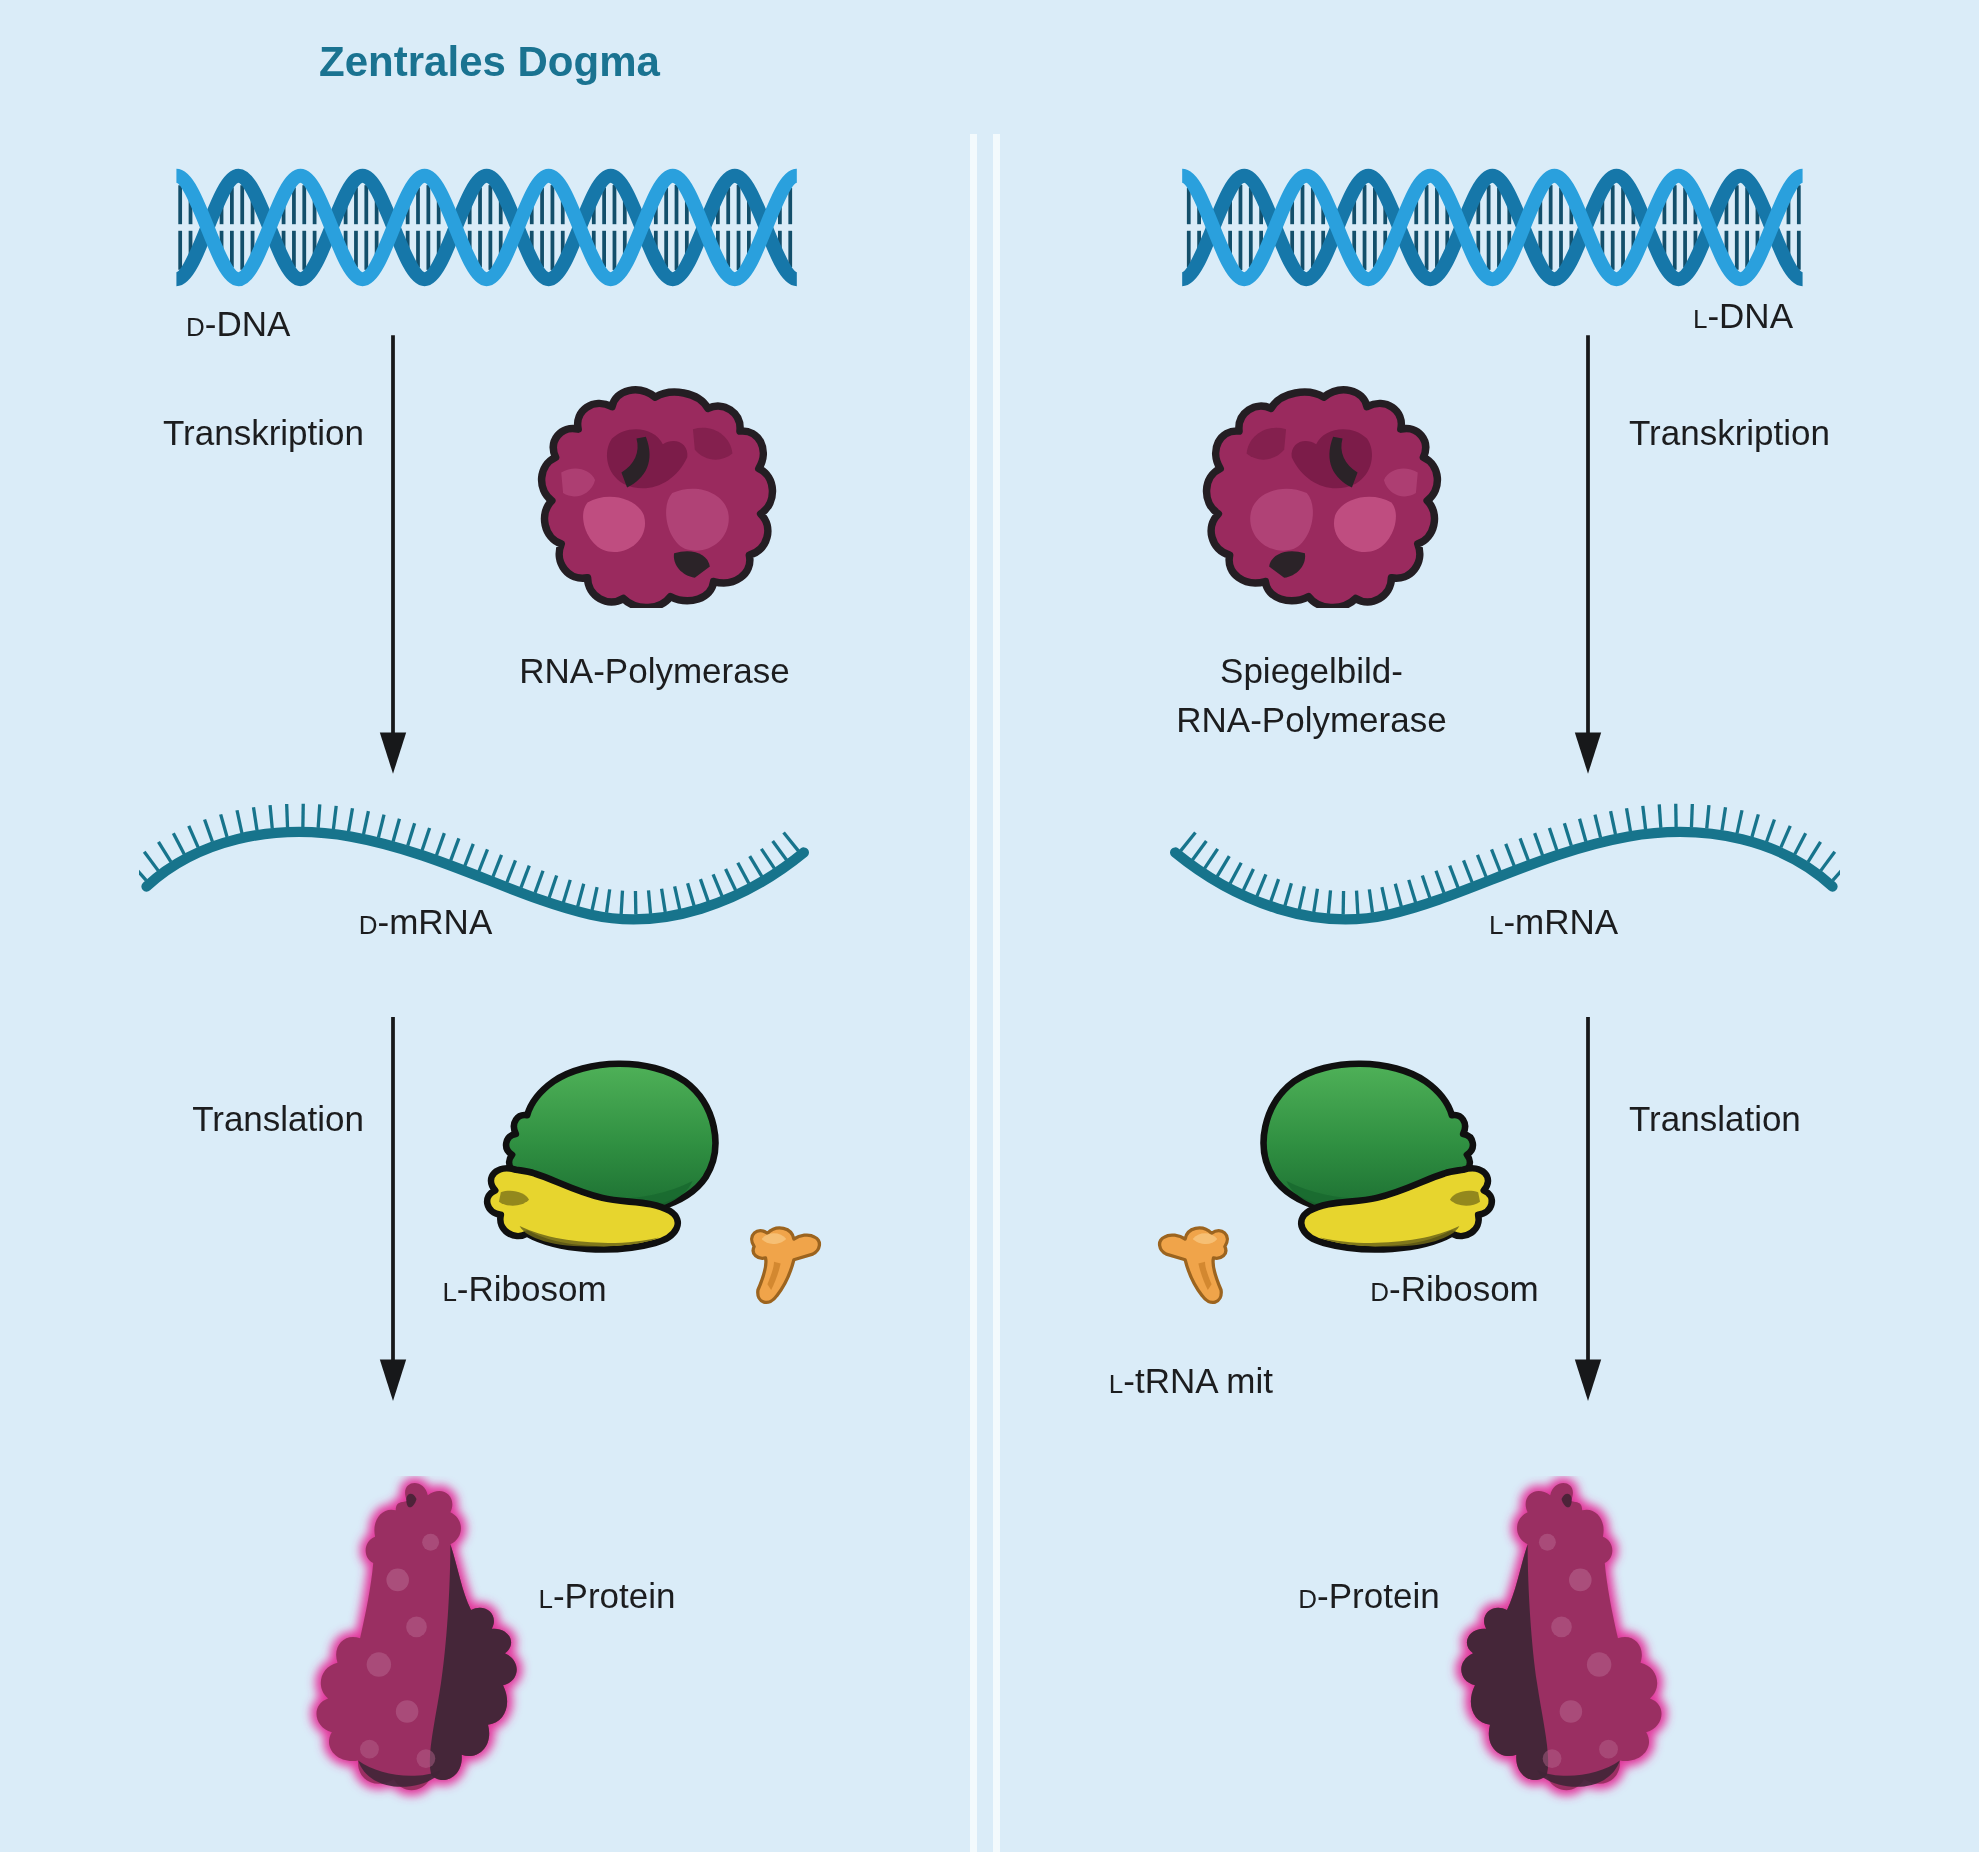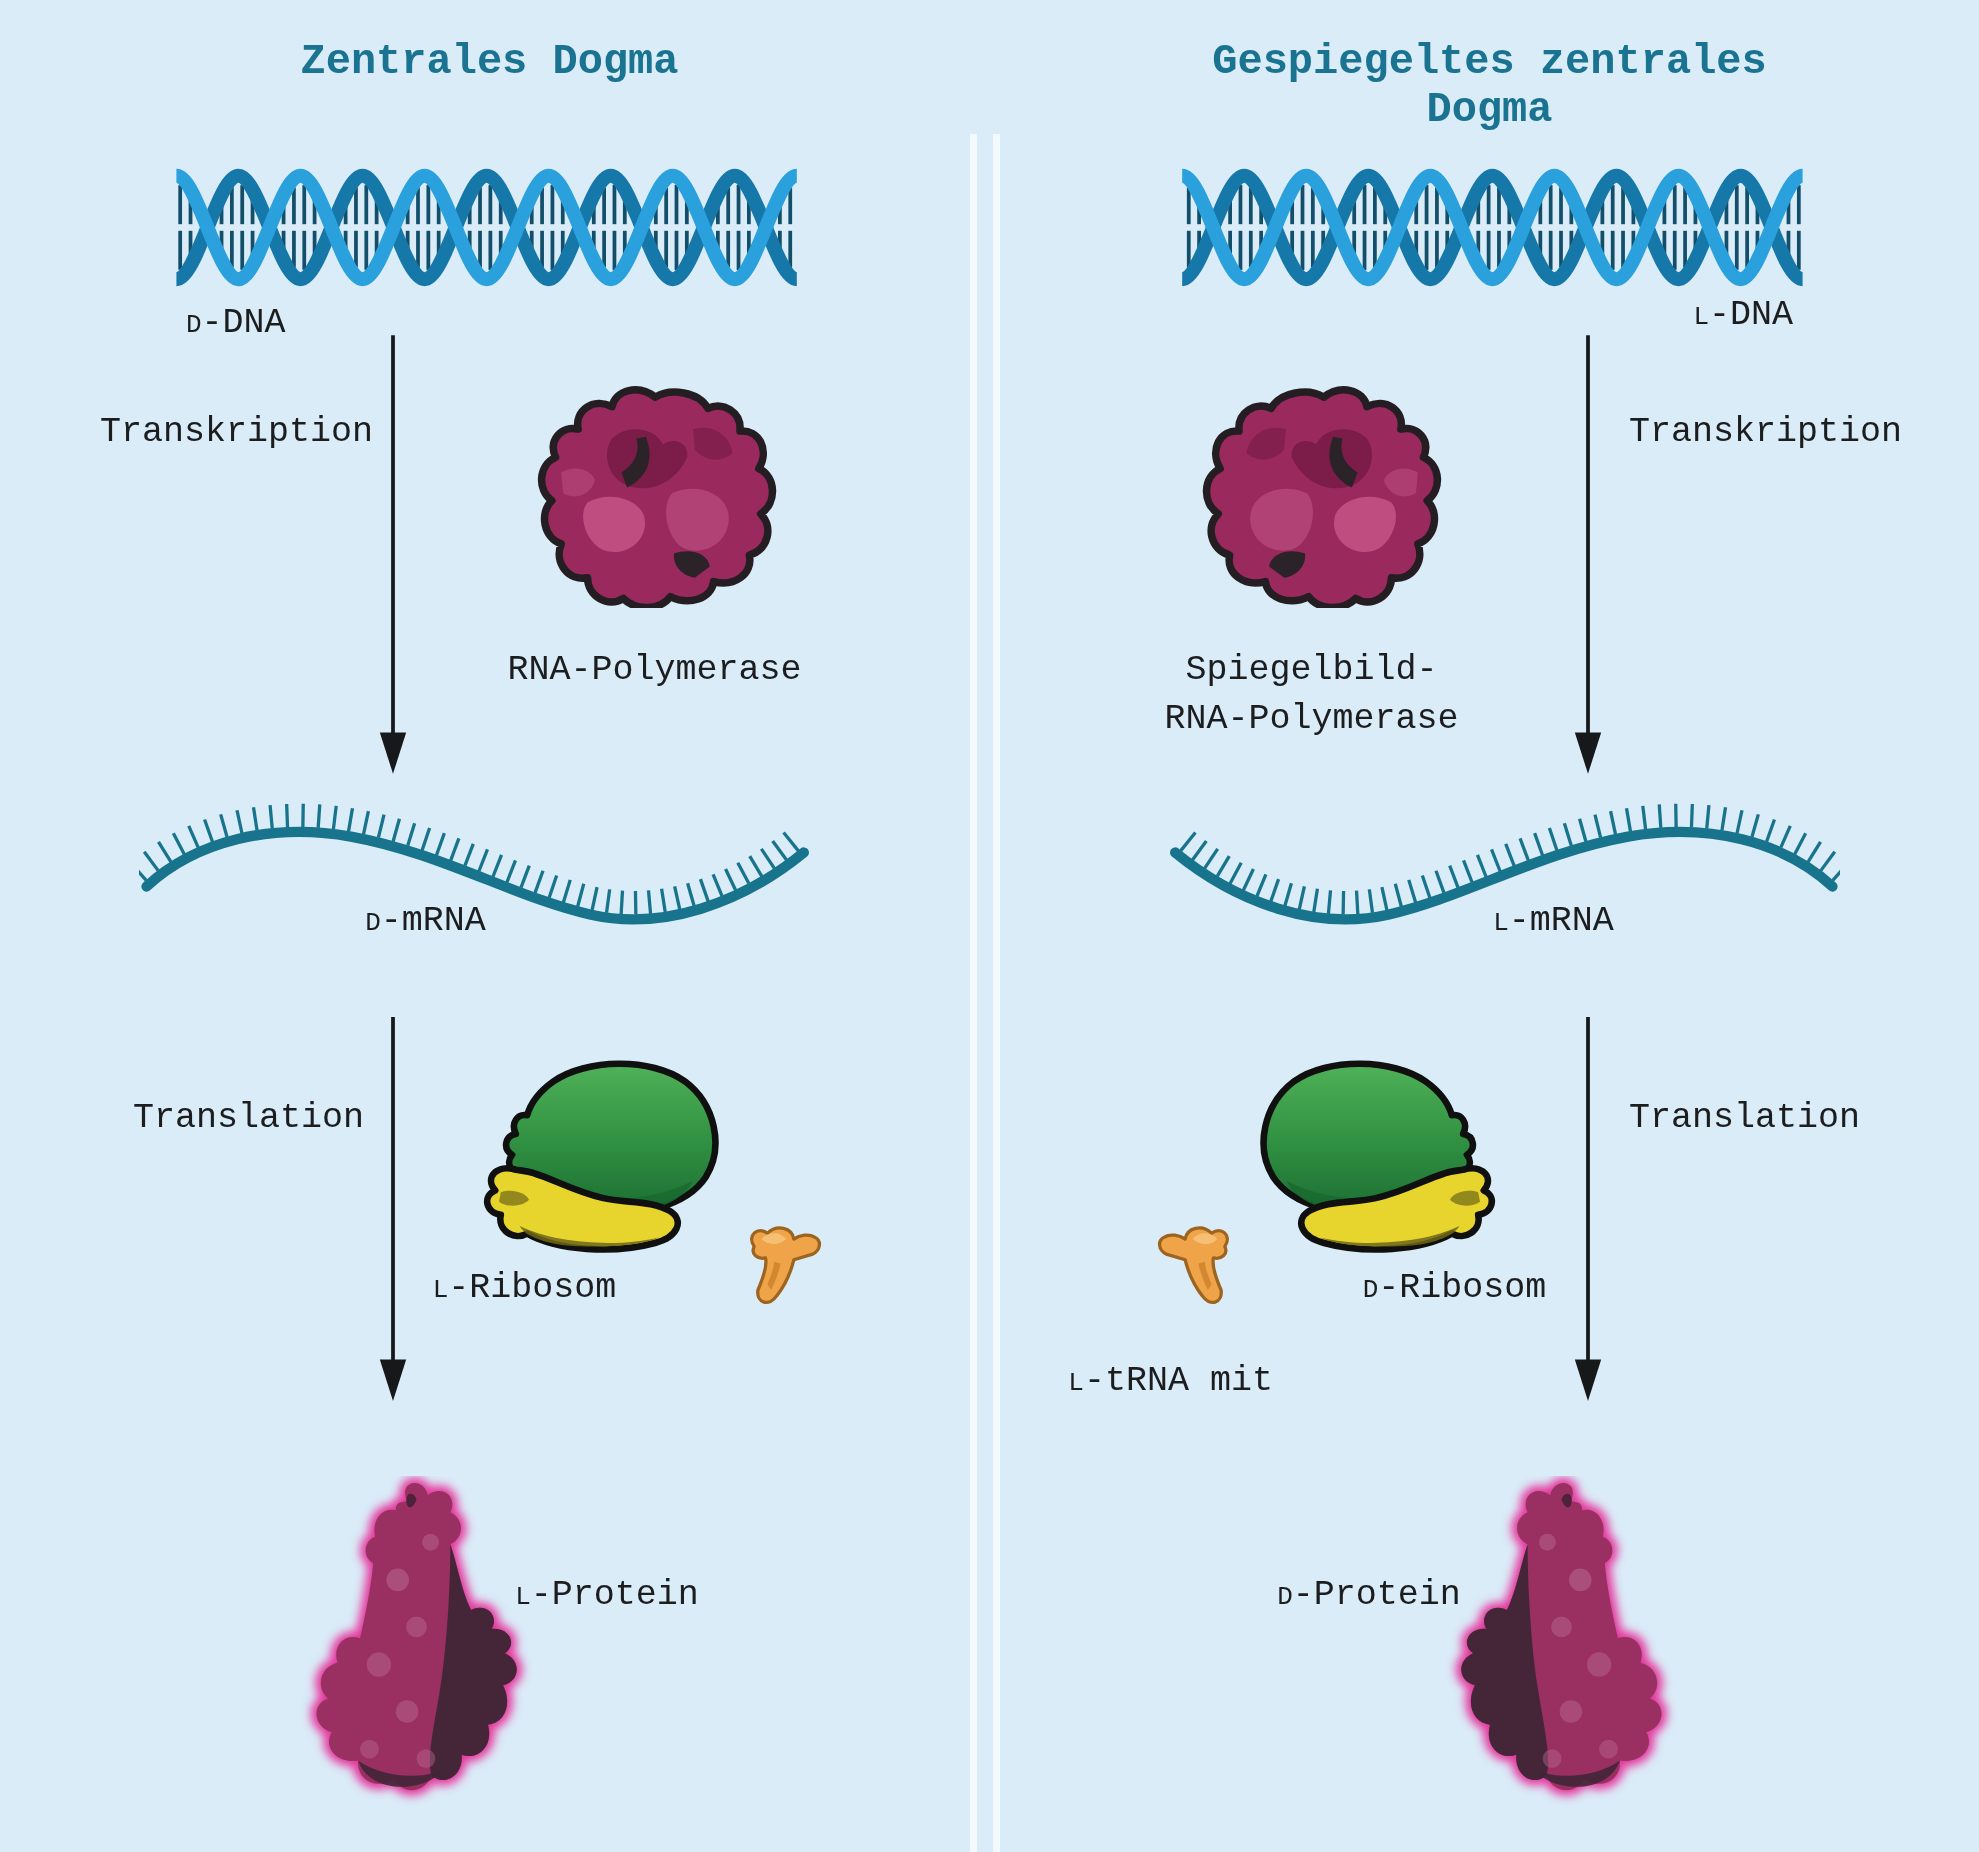--- a/index.html
+++ b/index.html
@@ -1,17 +1,17 @@
 <!DOCTYPE html>
 <html style="font-size:15px"><head>
 <meta charset="utf-8">
 <style>
   html,body{margin:0;padding:0;background:#daecf8;}
   .stage{position:relative;width:1979px;height:1852px;background:#daecf8;
-         font-family:Liberation Mono, monospace;overflow:hidden;}
+         font-family:Liberation Sans, sans-serif;overflow:hidden;}
   .title{position:absolute;margin:0;font-size:42px;font-weight:700;color:#1a7391;text-align:center;}
   .lbl{position:absolute;font-size:35px;color:#1c1d1f;line-height:1.25;white-space:nowrap;}
   .center{text-align:center;}
   .rightal{text-align:right;}
   .pfx{font-size:26px;}
   .ln{line-height:49px;}
   .art{position:absolute;}
   .mirror{transform:scaleX(-1);}
   .divider{position:absolute;left:970px;top:134px;height:1718px;width:16px;
            border-left:7.5px solid #f3fafd;border-right:7.5px solid #f3fafd;}
@@ -292,21 +292,20 @@
       <circle cx="120" cy="200" r="13" fill="#b86890" opacity="0.5"></circle>
       <circle cx="150" cy="250" r="12" fill="#b86890" opacity="0.5"></circle>
       <circle cx="110" cy="290" r="10" fill="#b86890" opacity="0.45"></circle>
       <circle cx="170" cy="300" r="10" fill="#b86890" opacity="0.45"></circle>
       <circle cx="175" cy="70" r="9" fill="#b86890" opacity="0.5"></circle>
     </g>
   </svg>
 
   <div class="lbl center" id="l-protein-lbl"><span class="pfx">L</span><span>-Protein</span></div>
 
-  <h1 class="title" id="t-right">Gespiegeltes zentrales Dogma</h1>
 
   <svg class="art mirror" id="r-helix" viewBox="0 0 672 150">
       <use href="#helix-art"></use>
     </svg>
 
   <div class="lbl rightal" id="r-dna-lbl"><span class="pfx">L</span><span>-DNA</span></div>
 
   <svg class="art" id="r-arrow1" viewBox="0 0 34 470">
     <line x1="17" y1="2" x2="17" y2="428" stroke="#17181a" stroke-width="4"></line>
     <polygon points="3,424 31,424 17,468" fill="#17181a"></polygon>

